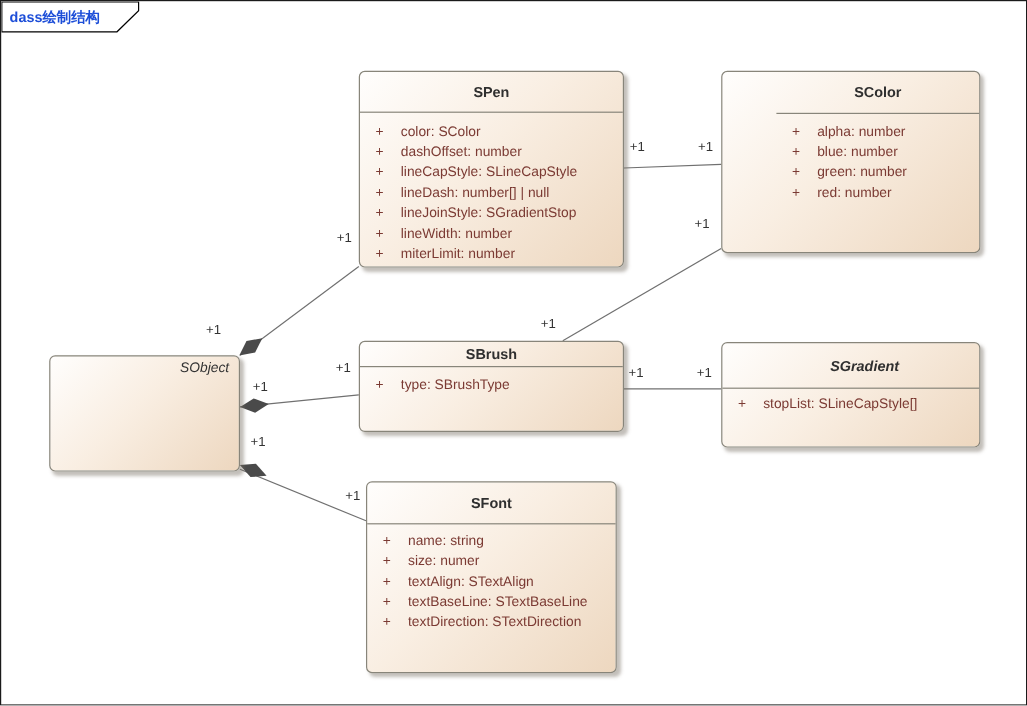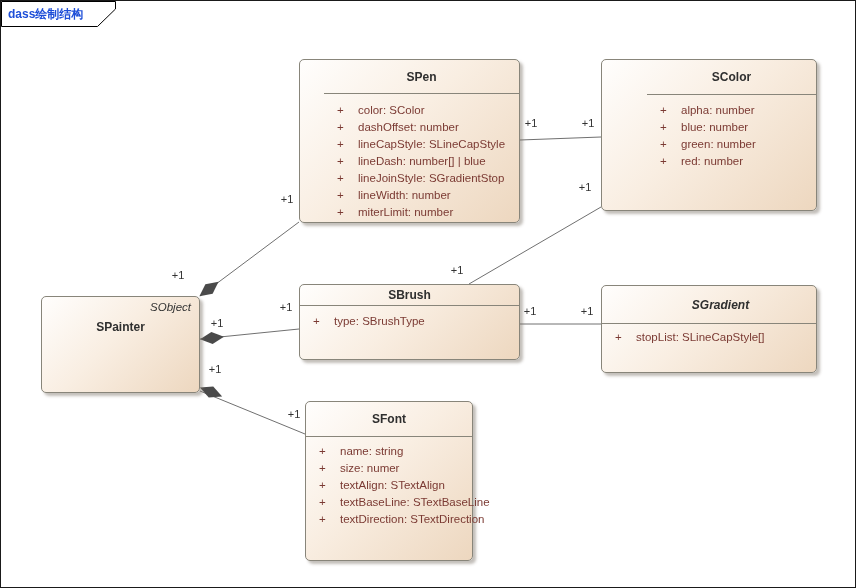--- a/index.html
+++ b/index.html
@@ -57,40 +57,40 @@
     <line x1="468" y1="283" x2="600" y2="206" stroke="#707070" stroke-width="1"></line>
     <line x1="519" y1="323" x2="600" y2="323" stroke="#707070" stroke-width="1"></line>
 
     <polygon points="-12,0 0,-6 12,0 0,6" fill="#4a4a4a" transform="translate(208,288) rotate(-37)"></polygon>
     <polygon points="-12,0 0,-6 12,0 0,6" fill="#4a4a4a" transform="translate(211,337) rotate(-6)"></polygon>
     <polygon points="-12,0 0,-6 12,0 0,6" fill="#4a4a4a" transform="translate(210,391) rotate(22)"></polygon>
   </svg>
 
   <span class="frame-title">dass绘制结构</span>
 
-  <div class="uml-class" style="left:298px;top:58px;width:221px;height:164px;padding-left:24px;">
+  <div class="uml-class" style="left:298px;top:58px;width:221px;height:164px;">
     <div class="cls-header" style="height:34px;">
       <span class="cls-title">SPen</span>
     </div>
     <ul class="cls-attrs">
         <li>
           <span class="vis">+</span>
           <span class="attr-text">color: SColor</span>
         </li>
         <li>
           <span class="vis">+</span>
           <span class="attr-text">dashOffset: number</span>
         </li>
         <li>
           <span class="vis">+</span>
           <span class="attr-text">lineCapStyle: SLineCapStyle</span>
         </li>
         <li>
           <span class="vis">+</span>
-          <span class="attr-text">lineDash: number[] | blue</span>
+          <span class="attr-text">lineDash: number[] | null</span>
         </li>
         <li>
           <span class="vis">+</span>
           <span class="attr-text">lineJoinStyle: SGradientStop</span>
         </li>
         <li>
           <span class="vis">+</span>
           <span class="attr-text">lineWidth: number</span>
         </li>
         <li>
@@ -119,21 +119,20 @@
         </li>
         <li>
           <span class="vis">+</span>
           <span class="attr-text">red: number</span>
         </li>
       </ul>
   </div>
 
   <div class="uml-class" style="left:40px;top:295px;width:159px;height:97px;">
     <span class="cls-tag">SObject</span>
-    <span class="painter-title">SPainter</span>
   </div>
 
   <div class="uml-class" style="left:298px;top:283px;width:221px;height:76px;">
     <div class="cls-header" style="height:21px;">
       <span class="cls-title">SBrush</span>
     </div>
     <ul class="cls-attrs" style="padding-top:6px;">
         <li>
           <span class="vis">+</span>
           <span class="attr-text">type: SBrushType</span>
@@ -146,21 +145,21 @@
       <span class="cls-title abstract">SGradient</span>
     </div>
     <ul class="cls-attrs" style="padding-top:4px;">
         <li>
           <span class="vis">+</span>
           <span class="attr-text">stopList: SLineCapStyle[]</span>
         </li>
       </ul>
   </div>
 
-  <div class="uml-class" style="left:304px;top:400px;width:168px;height:160px;">
+  <div class="uml-class" style="left:304px;top:400px;width:209px;height:160px;">
     <div class="cls-header" style="height:35px;">
       <span class="cls-title">SFont</span>
     </div>
     <ul class="cls-attrs" style="padding-top:5px;">
         <li>
           <span class="vis">+</span>
           <span class="attr-text">name: string</span>
         </li>
         <li>
           <span class="vis">+</span>

